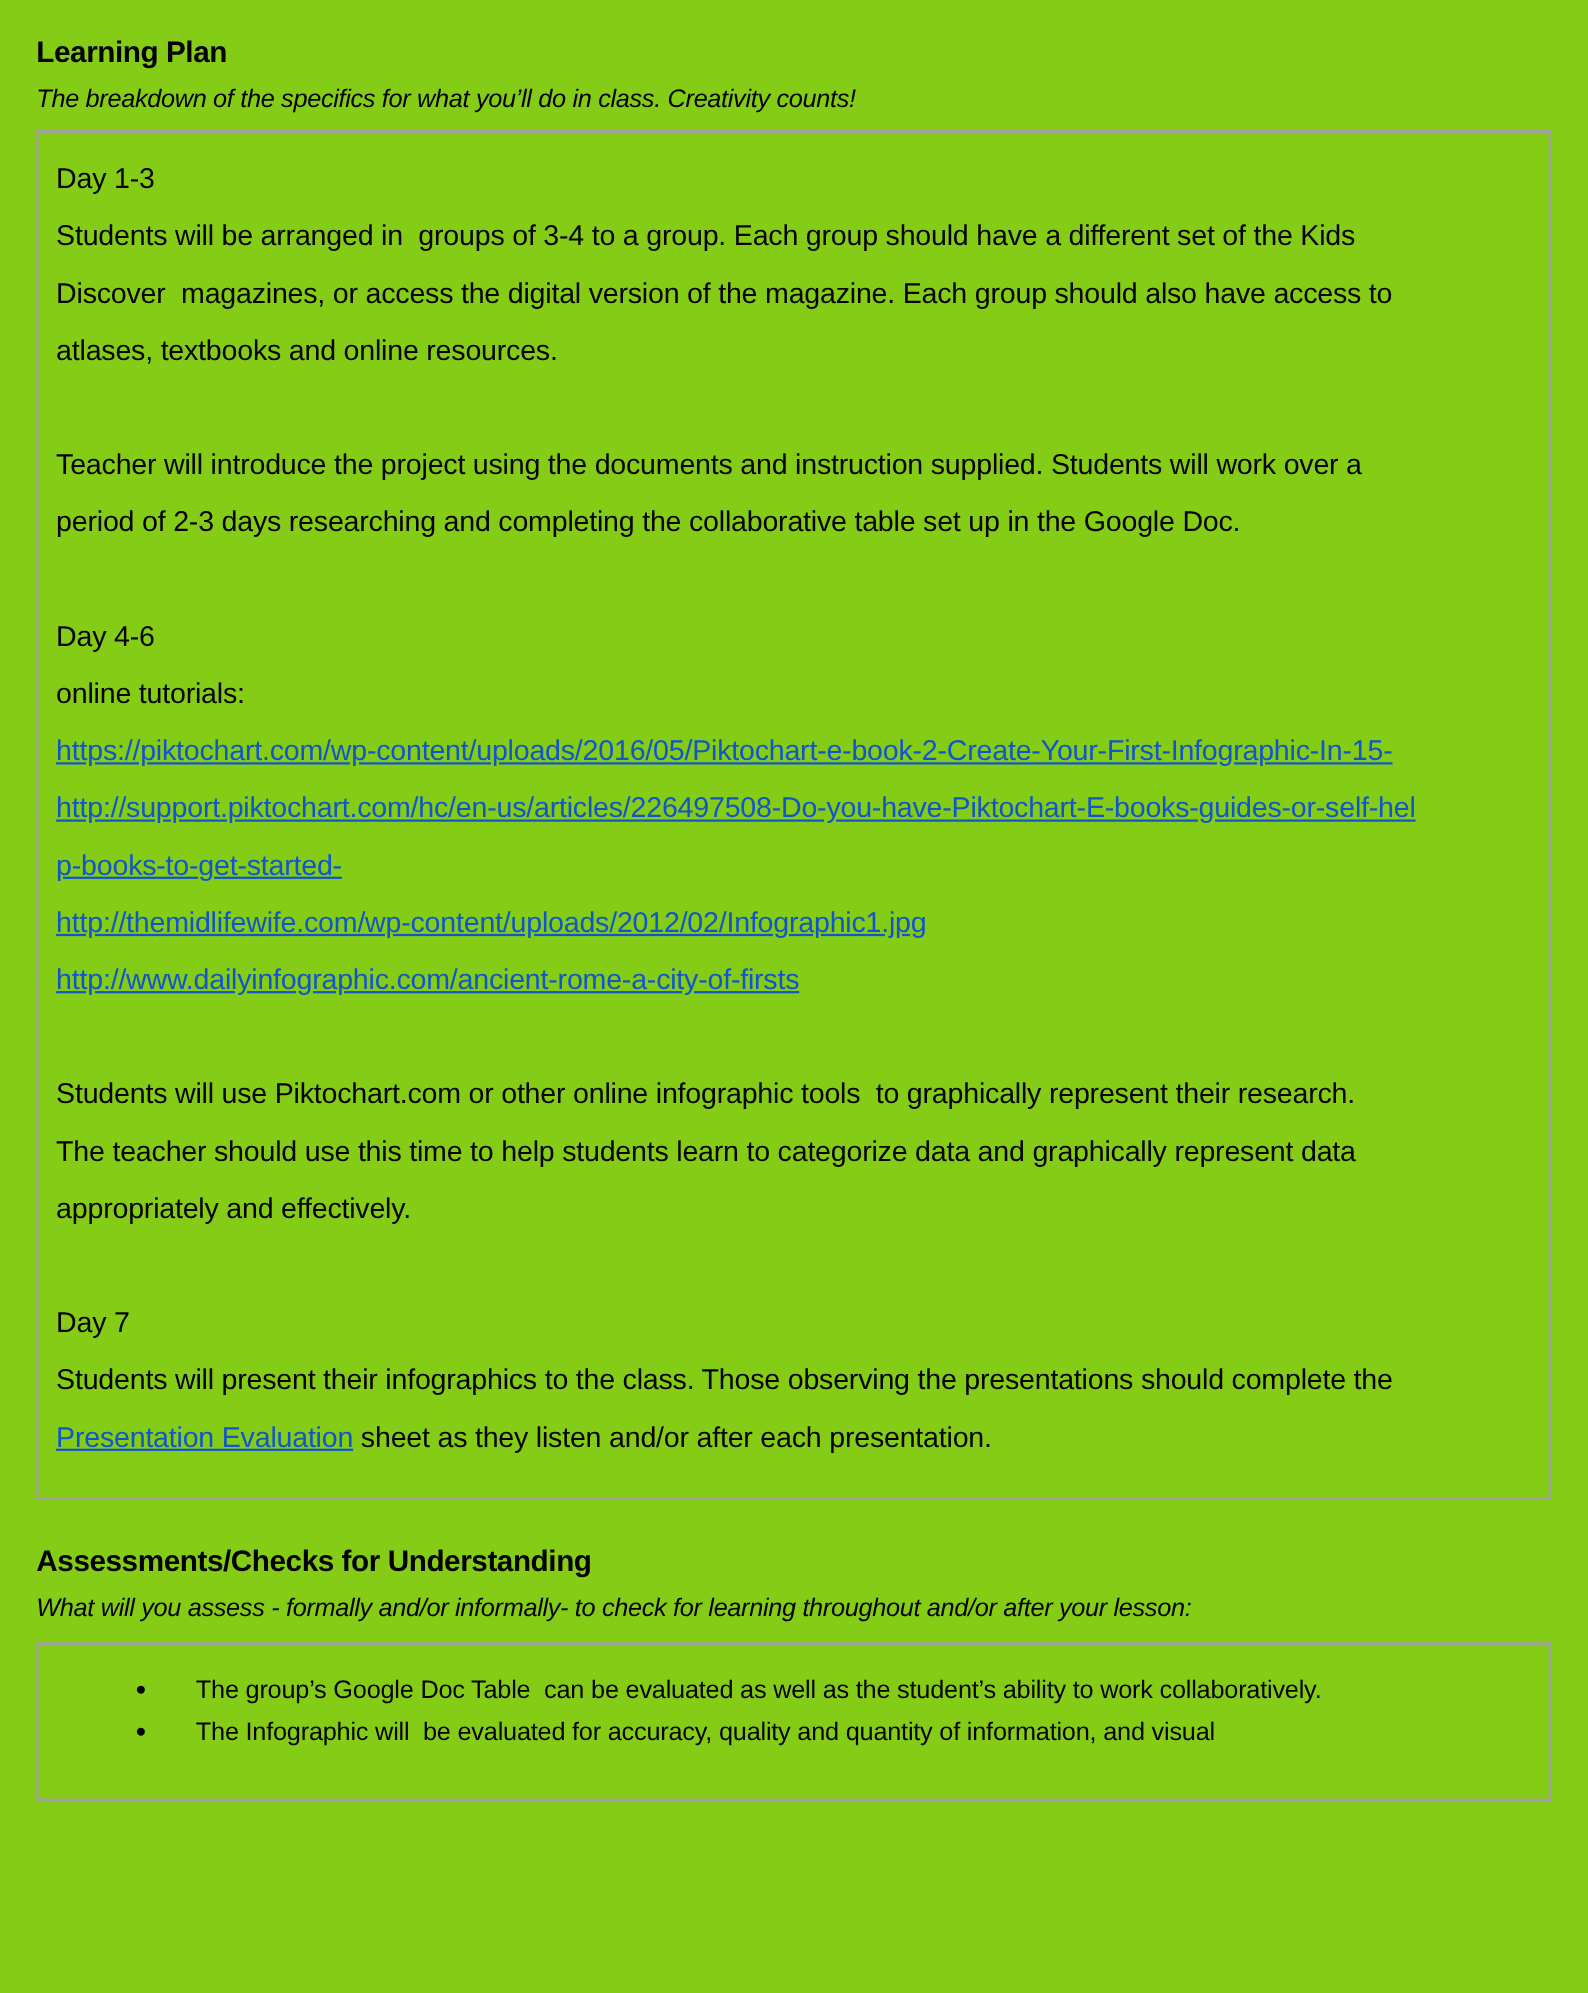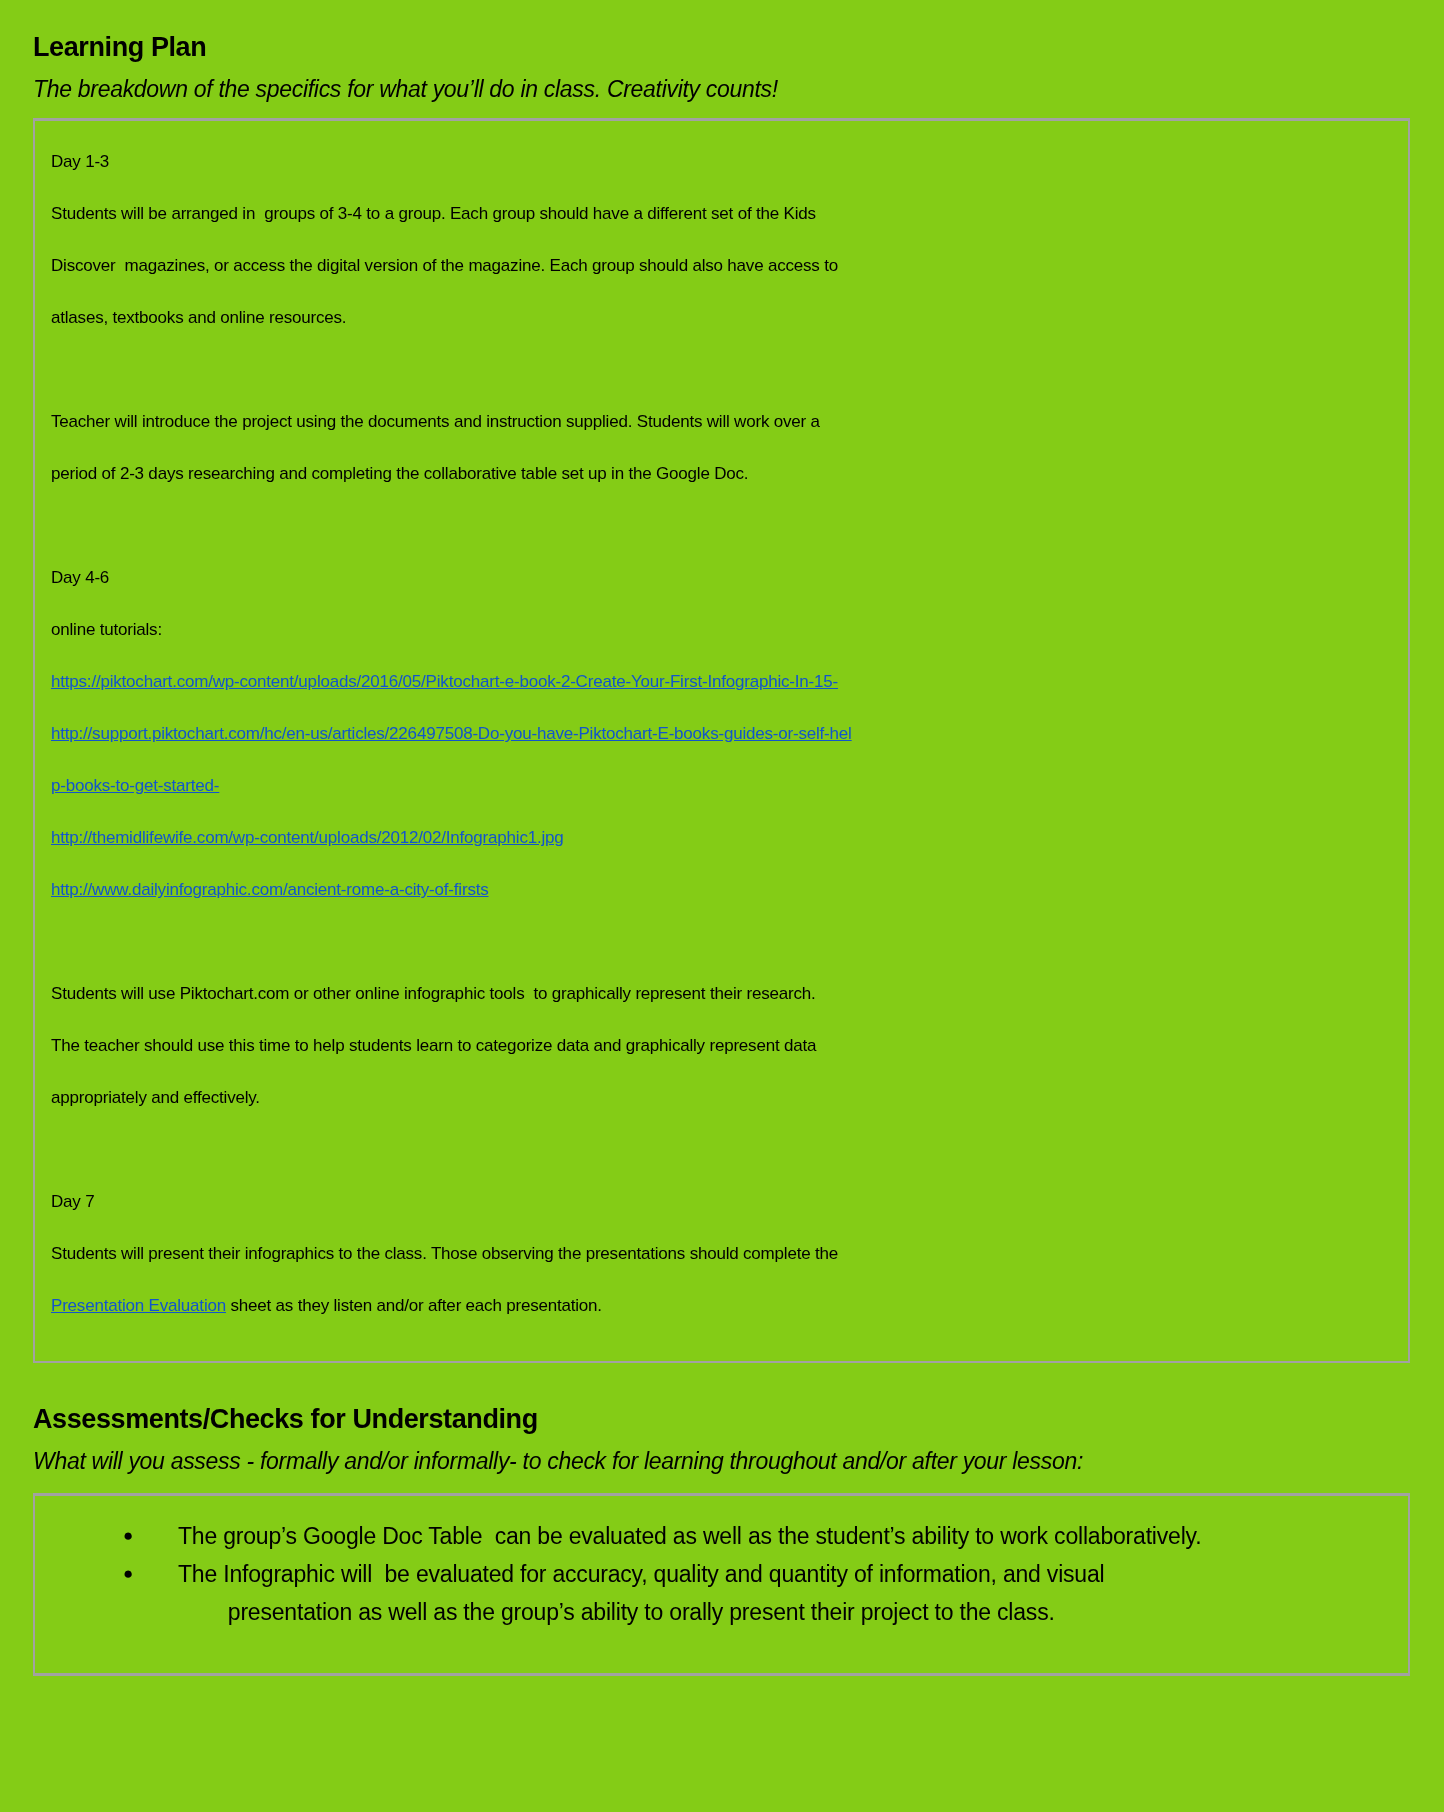--- a/index.html
+++ b/index.html
@@ -36,21 +36,21 @@
     border: 2px solid #a2a2a2;
     border-top-width: 3px;
   }
   .box-plan {
     margin-top: 15px;
     padding: 15px 10px 29px 16px;
   }
   .line {
     height: 52px;
     line-height: 52px;
-    font-size: 17px;
+    font-size: 26px;
     letter-spacing: -0.2px;
     white-space: pre;
     overflow: visible;
   }
   .doc-link {
     color: #1155cc;
     text-decoration: underline;
     cursor: pointer;
   }
   .section-2 {
@@ -122,19 +122,18 @@
         <div class="bullet-row">
           <span class="bullet-marker">●</span>
           <div class="bullet-lines">
             <div class="line-s">The group’s Google Doc Table  can be evaluated as well as the student’s ability to work collaboratively.</div>
           </div>
         </div>
         <div class="bullet-row">
           <span class="bullet-marker">●</span>
           <div class="bullet-lines">
             <div class="line-s">The Infographic will  be evaluated for accuracy, quality and quantity of information, and visual</div>
-            <div class="line-s">presentation as well as the group’s ability to orally present their project to the class.</div>
           </div>
         </div>
       </div>
   </div>
 
 </div>
 
 </body></html>

